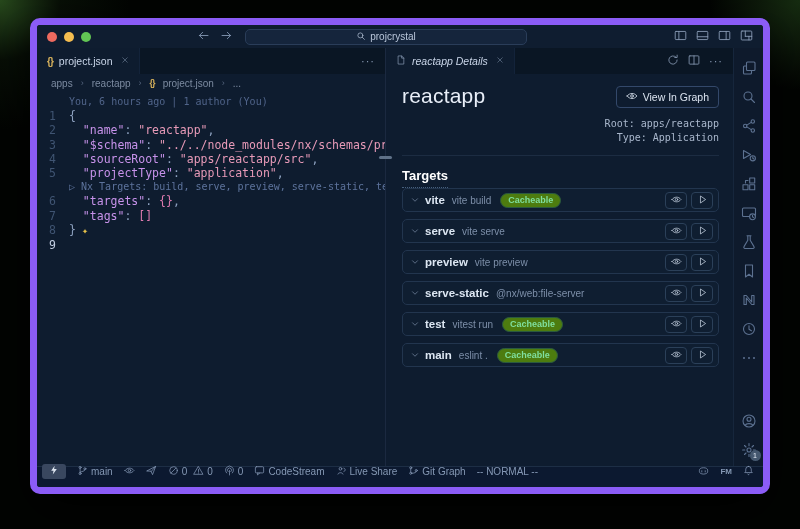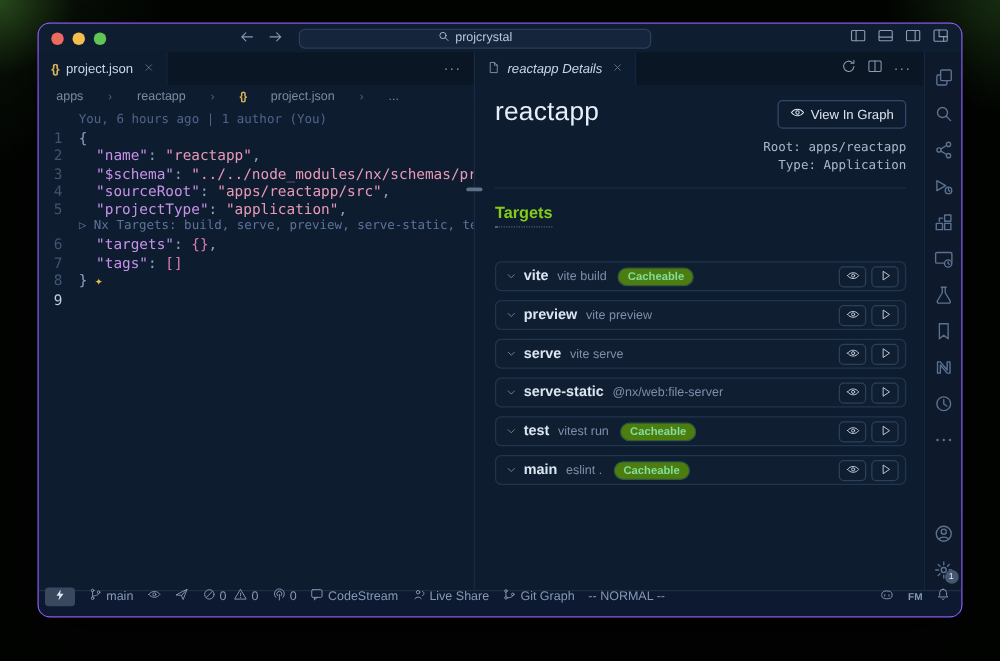--- a/index.html
+++ b/index.html
@@ -8,21 +8,21 @@
     font-family:"Liberation Sans", sans-serif;
     background:
       radial-gradient(circle at 0% 0%, rgba(70,130,50,.55) 0, rgba(20,40,15,.3) 60px, transparent 130px),
       radial-gradient(circle at 100% 0%, rgba(60,120,45,.35) 0, transparent 90px),
       #020402;
     position:relative;
     color:#c3cfe2;
   }
   .window {
     position:absolute; left:30px; top:18px; width:740px; height:476px;
-    background:#0d1a2c; border:1px solid #8b5cf6; border-radius:10px;
+    background:#0d1a2c; border:7px solid #8b5cf6; border-radius:10px;
     box-shadow:0 18px 50px rgba(0,0,0,.85);
     display:flex; flex-direction:column; overflow:hidden;
   }
   
   .titlebar { height:23px; flex:0 0 23px; display:flex; align-items:center; background:#0f1d30; padding:0 10px; }
   .lights { display:flex; gap:7px; width:150px; }
   .light { width:10px; height:10px; border-radius:50%; }
   .nav-arrows { display:flex; gap:10px; margin-right:12px; color:#8598b4; font-size:12px; }
   .nav-arrows .icon svg { width:13px; height:13px; }
   .searchbox {
@@ -48,21 +48,21 @@
   .tab .close { color:#7d8fa9; font-size:9px; margin-left:2px; }
   .tab .close svg { width:8px; height:8px; }
   .braces { color:#d8b25c; font-weight:bold; font-size:10px; letter-spacing:-1px; }
   .tab-file-icon { color:#8a9cb6; }
   .tab-file-icon svg { width:10px; height:12px; }
   .tab.preview .label { font-style:italic; }
   .tab-actions { margin-left:auto; display:flex; align-items:center; gap:9px; padding:0 10px; color:#8a9cb6; }
   .tab-actions .icon svg { width:12px; height:12px; }
   .dots3 { font-size:11px; letter-spacing:1px; color:#8a9cb6; }
   
-  .breadcrumb { height:18px; flex:0 0 18px; display:flex; align-items:center; gap:20px; padding:0 14px; font-size:10px; color:#7c8ba1; background:#0e1c2f; }
+  .breadcrumb { height:18px; flex:0 0 18px; display:flex; align-items:center; gap:8px; padding:0 14px; font-size:10px; color:#7c8ba1; background:#0e1c2f; }
   .breadcrumb .sep { color:#55657e; font-size:9px; }
   .breadcrumb .braces { font-size:9px; }
   
   .code { flex:1; background:#0e1c2f; font-family:"DejaVu Sans Mono", monospace; font-size:11.5px; line-height:14.2px; padding-top:3px; overflow:hidden; white-space:pre; }
   .cl { display:flex; }
   .cl .num { width:32px; flex:0 0 32px; text-align:right; padding-right:13px; color:#3f5472; user-select:none; }
   .cl .num.active { color:#c3cfe2; }
   .cl .src { flex:1; overflow:hidden; }
   .tk-k { color:#c792ea; }
   .tk-s { color:#e89ab8; }
@@ -76,21 +76,21 @@
   .panel-head { display:flex; align-items:flex-start; justify-content:space-between; }
   .proj-title { font-size:21px; color:#e8eef8; font-weight:500; letter-spacing:.2px; }
   .btn-outline {
     display:flex; align-items:center; gap:5px; border:1px solid #33486a; border-radius:4px;
     background:transparent; color:#dbe4f0; font-size:10.5px; padding:3px 9px; margin-top:2px;
     font-family:"Liberation Sans", sans-serif; cursor:pointer;
   }
   .btn-outline svg { width:12px; height:12px; }
   .proj-meta { margin-top:9px; font-family:"DejaVu Sans Mono", monospace; font-size:10px; color:#a9b7cc; line-height:14px;text-align:right; }
   .hdivider { border-bottom:1px solid #1c2c42; margin:10px 0 10px; }
-  .section-title { display:inline-block; font-size:13px; font-weight:bold; color:#84cc16; padding-bottom:4px; border-bottom:1px dotted #46607f; margin-bottom:27px; }
+  .section-title { display:inline-block; font-size:13px; font-weight:bold; color:#ffffff; padding-bottom:4px; border-bottom:1px dotted #46607f; margin-bottom:0; }
   .target-row {
     height:24px; display:flex; align-items:center; border:1px solid #22354e; background:#0f1e31;
     border-radius:5px; margin-bottom:7px; padding:0 5px 0 7px;
   }
   .t-chevron { color:#7d8fa9; display:flex; }
   .t-chevron svg { width:10px; height:10px; }
   .t-name { font-size:11.5px; font-weight:bold; color:#dce6f2; margin:0 7px 0 5px; }
   .t-cmd { font-size:10px; color:#7d8fa9; }
   .t-badge { margin-left:9px; font-size:9px; font-weight:bold; padding:1.5px 7px; border-radius:8px; background:#4d7c0f; border:1px solid #2b5a40; color:#7fdf9f; }
   .t-actions { margin-left:auto; display:flex; gap:4px; }
@@ -255,44 +255,44 @@
                     </svg></span>
                 </button>
               </span>
             </div>
             <div class="target-row">
               <span class="t-chevron">
                 <svg viewBox="0 0 16 16" fill="none" stroke="currentColor" stroke-width="1.1" stroke-linecap="round" stroke-linejoin="round">
                   <path d="M4 6l4 4 4-4"></path>
                 </svg>
               </span>
-              <span class="t-name">preview</span>
-              <span class="t-cmd">vite preview</span>
+              <span class="t-name">serve</span>
+              <span class="t-cmd">vite serve</span>
               <span class="t-actions">
                 <button class="t-btn">
                   <span><svg viewBox="0 0 16 16" fill="none" stroke="currentColor" stroke-width="1.1" stroke-linecap="round" stroke-linejoin="round">
                       <path d="M1.5 8c3.5-4.6 9.5-4.6 13 0-3.5 4.6-9.5 4.6-13 0z"></path>
                       <circle cx="8" cy="8" r="1.8"></circle>
                     </svg></span>
                 </button>
                 <button class="t-btn">
                   <span><svg viewBox="0 0 16 16" fill="none" stroke="currentColor" stroke-width="1.1" stroke-linecap="round" stroke-linejoin="round">
                       <path d="M5.5 3.2L12.5 8l-7 4.8z"></path>
                     </svg></span>
                 </button>
               </span>
             </div>
             <div class="target-row">
               <span class="t-chevron">
                 <svg viewBox="0 0 16 16" fill="none" stroke="currentColor" stroke-width="1.1" stroke-linecap="round" stroke-linejoin="round">
                   <path d="M4 6l4 4 4-4"></path>
                 </svg>
               </span>
-              <span class="t-name">serve</span>
-              <span class="t-cmd">vite serve</span>
+              <span class="t-name">preview</span>
+              <span class="t-cmd">vite preview</span>
               <span class="t-actions">
                 <button class="t-btn">
                   <span><svg viewBox="0 0 16 16" fill="none" stroke="currentColor" stroke-width="1.1" stroke-linecap="round" stroke-linejoin="round">
                       <path d="M1.5 8c3.5-4.6 9.5-4.6 13 0-3.5 4.6-9.5 4.6-13 0z"></path>
                       <circle cx="8" cy="8" r="1.8"></circle>
                     </svg></span>
                 </button>
                 <button class="t-btn">
                   <span><svg viewBox="0 0 16 16" fill="none" stroke="currentColor" stroke-width="1.1" stroke-linecap="round" stroke-linejoin="round">
                       <path d="M5.5 3.2L12.5 8l-7 4.8z"></path>

